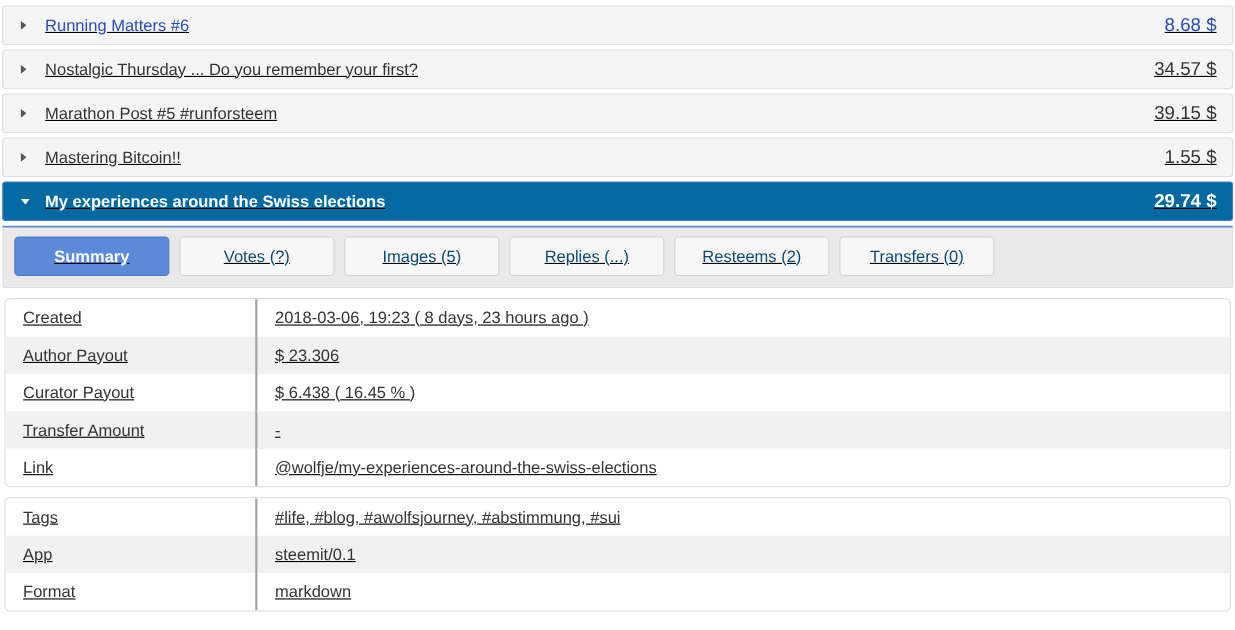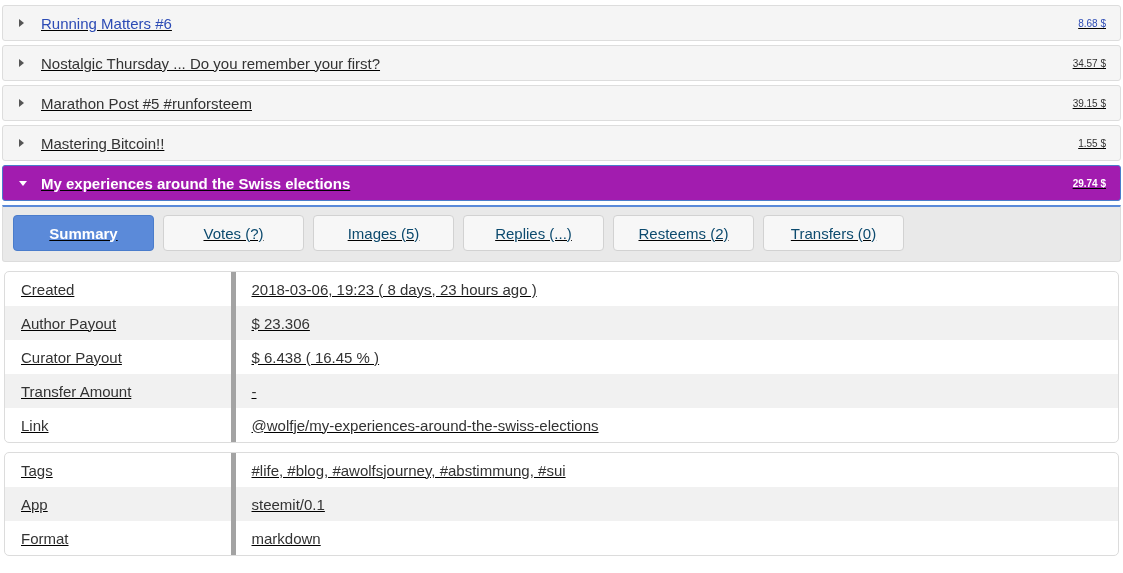--- a/index.html
+++ b/index.html
@@ -58,29 +58,29 @@
   .acc-title {
     flex: 1 1 auto;
     font-size: 15px;
     color: #333333;
     white-space: nowrap;
     overflow: hidden;
     text-overflow: ellipsis;
   }
   .acc-amount {
     flex: 0 0 auto;
-    font-size: 10px;
+    font-size: 17px;
     color: #333333;
     text-align: left;
     padding-left: 16px;
   }
   .acc-row.link .acc-title,
   .acc-row.link .acc-amount { color: #2c4bb5; }
   .acc-row.active {
-    background: #a21caf;
+    background: #0369a1;
     border-color: #4a7ccb;
   }
   .acc-row.active .acc-title,
   .acc-row.active .acc-amount {
     color: #ffffff;
     font-weight: bold;
   }
 
   
   .tabbar {
@@ -133,21 +133,21 @@
   table.kv td {
     font-size: 15px;
     color: #333333;
     padding: 8px 0 8px 16px;
     height: 34px;
     vertical-align: middle;
     border: none;
   }
   table.kv td.k {
     width: 228px;
-    border-right: 5px solid #a3a3a3;
+    border-right: 2px solid #a3a3a3;
   }
   table.kv tr.alt td { background: #f1f1f1; }
   .val-link { color: #2c4bb5; }
 </style>
 </head>
 <body>
 
 <div id="app">
 
   <div class="accordion" id="accordion">

